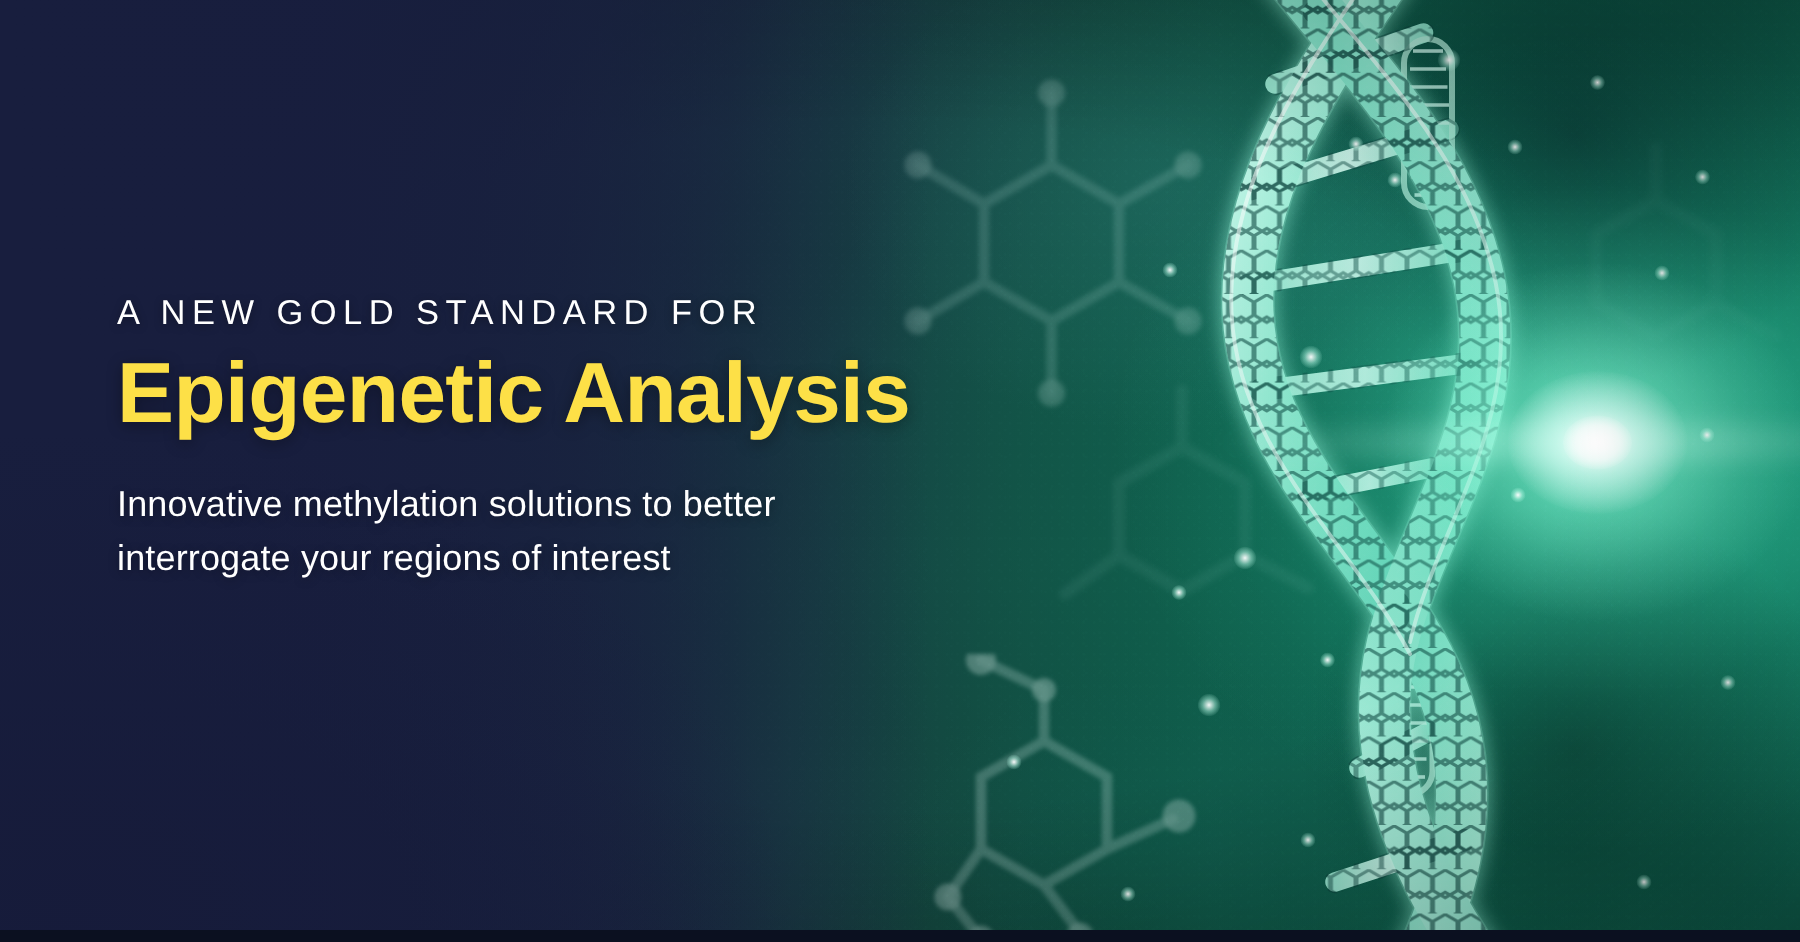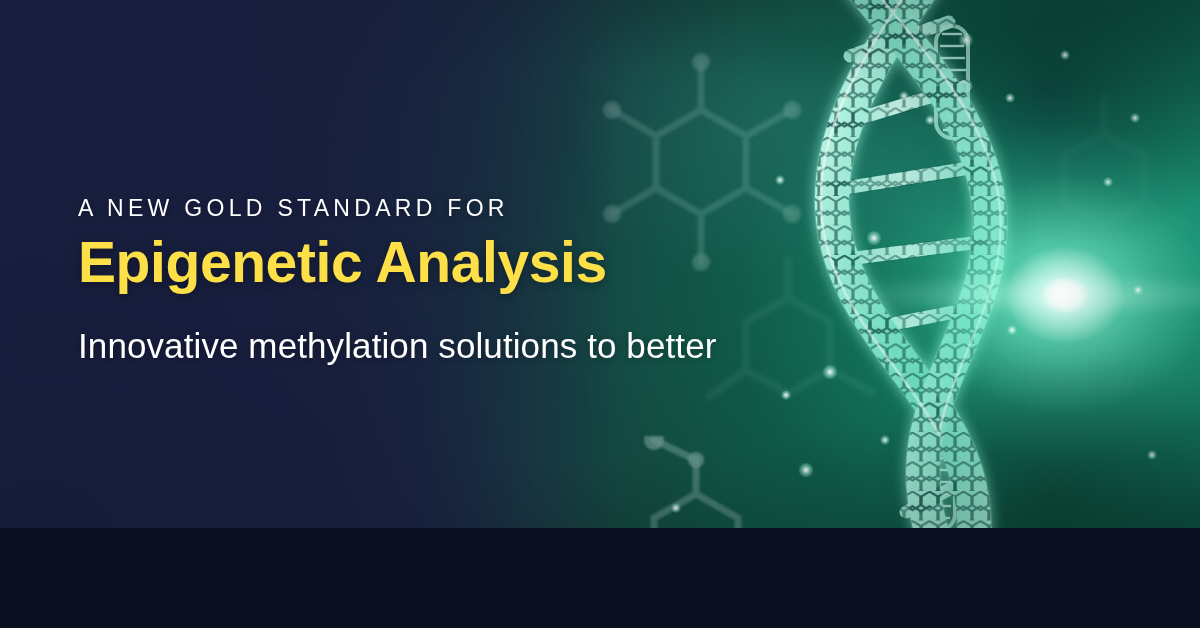--- a/index.html
+++ b/index.html
@@ -1,20 +1,20 @@
 <!DOCTYPE html>
 <html><head>
 <meta charset="utf-8">
 <style>
   html,body{margin:0;padding:0;background:#0b1020;}
   *{box-sizing:border-box;}
 
   .banner{
     position:relative;
-    width:1200px;height:528px;
+    width:1200px;height:620px;
     overflow:hidden;
     font-family:"Liberation Sans","DejaVu Sans",sans-serif;
     background:#1a2040;
   }
 
   
   .bg-base{
     position:absolute;inset:0;
     background:
       linear-gradient(100deg,
@@ -137,21 +137,21 @@
   .headline{
     font-size:57px;
     font-weight:700;
     letter-spacing:-0.4px;
     color:#fde047;
     line-height:1.04;
     margin:0 0 26px 0;
     text-shadow:0 2px 10px rgba(0,0,0,0.35);
   }
   .subhead{
-    font-size:35px;
+    font-size:24px;
     font-weight:400;
     color:#ffffff;
     line-height:1.52;
     margin:0;
     letter-spacing:0.1px;
     text-shadow:0 1px 7px rgba(0,0,0,0.32);
   }
   .subhead .ln{display:block;}
 
   
@@ -399,16 +399,17 @@
   <div class="vignette"></div>
 
   <div class="bg-left-navy"></div>
   <div class="bg-left-navy2"></div>
 
   <div class="copy">
     <div class="eyebrow">A NEW GOLD STANDARD FOR</div>
     <h1 class="headline">Epigenetic Analysis</h1>
     <p class="subhead">
       <span class="ln">Innovative methylation solutions to better</span>
+      <span class="ln">interrogate your regions of interest</span>
     </p>
   </div>
 
 </div>
 
 </body></html>

